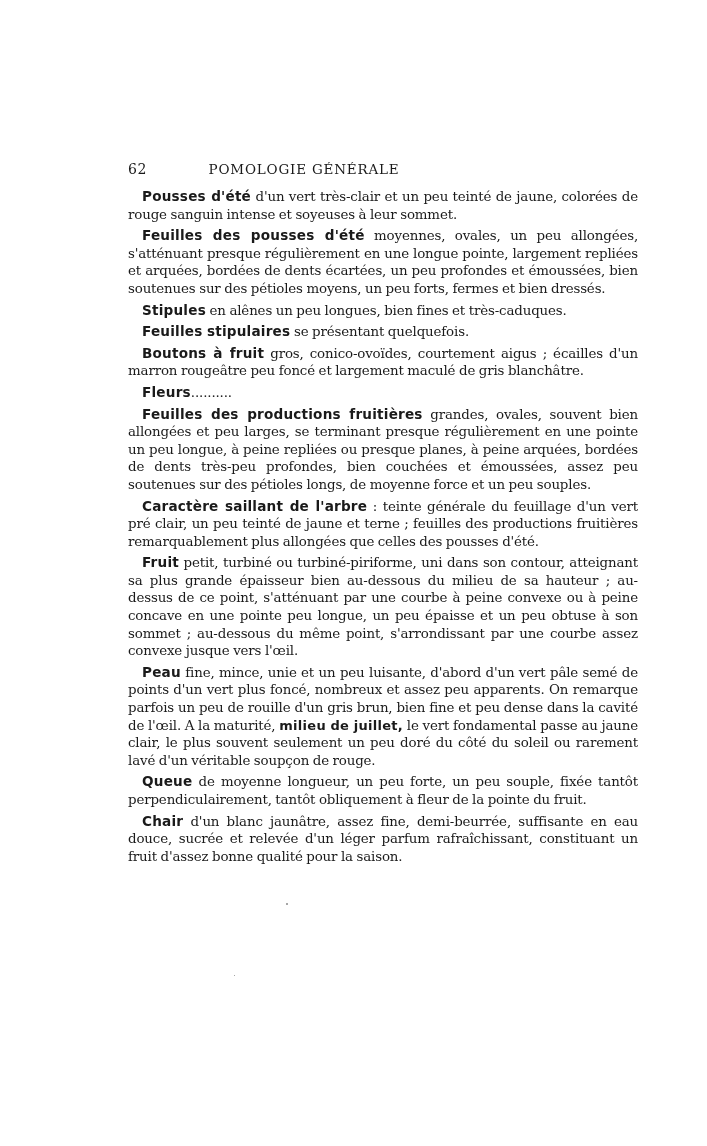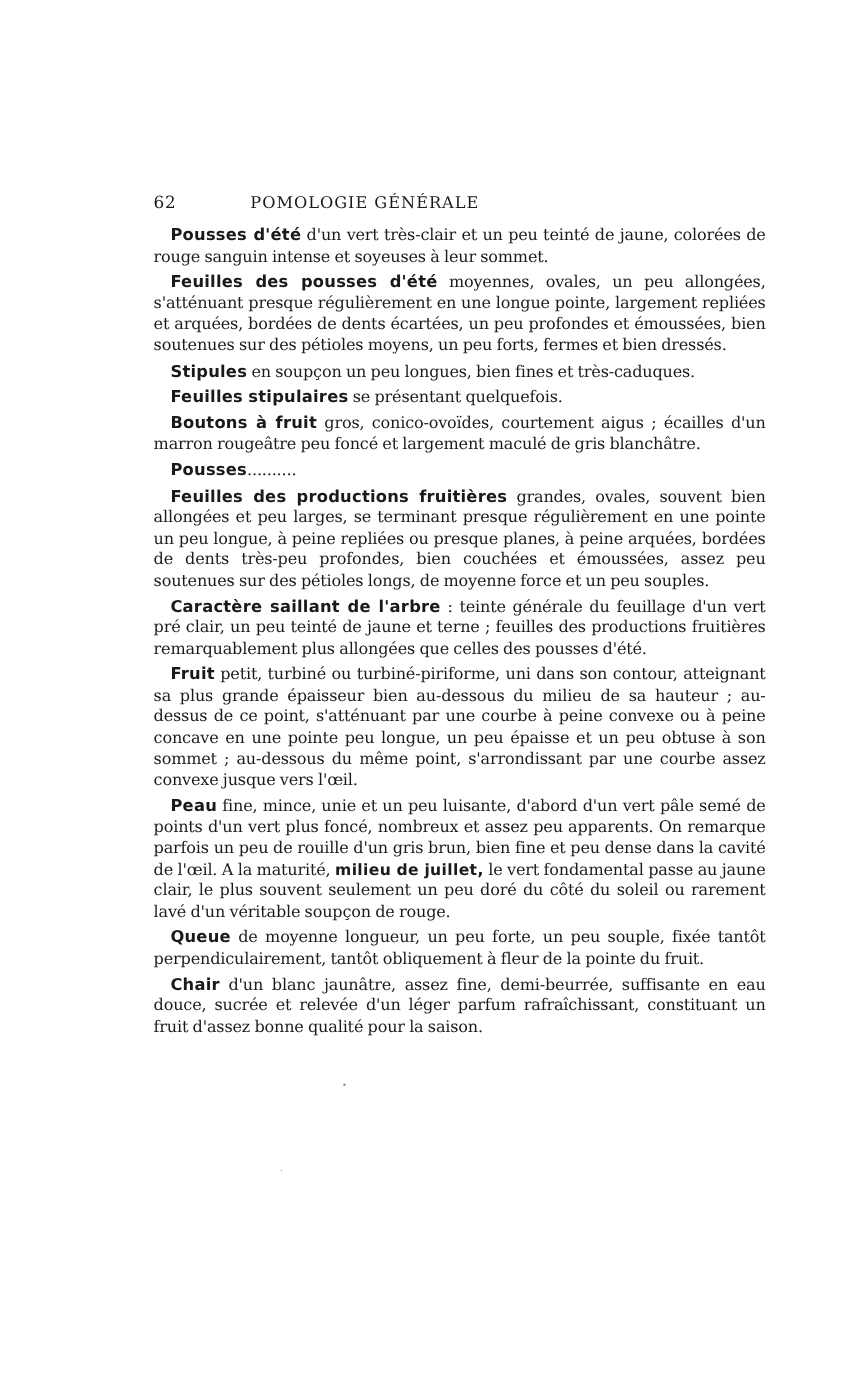--- a/index.html
+++ b/index.html
@@ -39,27 +39,27 @@
 
 <div>
   <div class="page-number">62</div>
   <div class="running-head">POMOLOGIE GÉNÉRALE</div>
 
   <div class="body-text">
     <p class="para"><span class="term">Pousses d'été</span><span> d'un vert très-clair et un peu teinté de jaune, colorées de rouge sanguin intense et soyeuses à leur sommet.</span></p>
 
     <p class="para"><span class="term">Feuilles des pousses d'été</span><span> moyennes, ovales, un peu allongées, s'atténuant presque régulièrement en une longue pointe, largement repliées et arquées, bordées de dents écartées, un peu profondes et émoussées, bien soutenues sur des pétioles moyens, un peu forts, fermes et bien dressés.</span></p>
 
-    <p class="para"><span class="term">Stipules</span><span> en soupçon un peu longues, bien fines et très-caduques.</span></p>
+    <p class="para"><span class="term">Stipules</span><span> en alênes un peu longues, bien fines et très-caduques.</span></p>
 
     <p class="para"><span class="term">Feuilles stipulaires</span><span> se présentant quelquefois.</span></p>
 
     <p class="para"><span class="term">Boutons à fruit</span><span> gros, conico-ovoïdes, courtement aigus ; écailles d'un marron rougeâtre peu foncé et largement maculé de gris blanchâtre.</span></p>
 
-    <p class="para"><span class="term">Pousses</span><span>..........</span></p>
+    <p class="para"><span class="term">Fleurs</span><span>..........</span></p>
 
     <p class="para"><span class="term">Feuilles des productions fruitières</span><span> grandes, ovales, souvent bien allongées et peu larges, se terminant presque régulièrement en une pointe un peu longue, à peine repliées ou presque planes, à peine arquées, bordées de dents très-peu profondes, bien couchées et émoussées, assez peu soutenues sur des pétioles longs, de moyenne force et un peu souples.</span></p>
 
     <p class="para"><span class="term">Caractère saillant de l'arbre</span><span> : teinte générale du feuillage d'un vert pré clair, un peu teinté de jaune et terne ; feuilles des productions fruitières remarquablement plus allongées que celles des pousses d'été.</span></p>
 
     <p class="para"><span class="term">Fruit</span><span> petit, turbiné ou turbiné-piriforme, uni dans son contour, atteignant sa plus grande épaisseur bien au-dessous du milieu de sa hauteur ; au-dessus de ce point, s'atténuant par une courbe à peine convexe ou à peine concave en une pointe peu longue, un peu épaisse et un peu obtuse à son sommet ; au-dessous du même point, s'arrondissant par une courbe assez convexe jusque vers l'œil.</span></p>
 
     <p class="para"><span class="term">Peau</span><span> fine, mince, unie et un peu luisante, d'abord d'un vert pâle semé de points d'un vert plus foncé, nombreux et assez peu apparents. On remarque parfois un peu de rouille d'un gris brun, bien fine et peu dense dans la cavité de l'œil. A la maturité, </span><span class="inline-bold">milieu de juillet,</span><span> le vert fondamental passe au jaune clair, le plus souvent seulement un peu doré du côté du soleil ou rarement lavé d'un véritable soupçon de rouge.</span></p>
 
 

